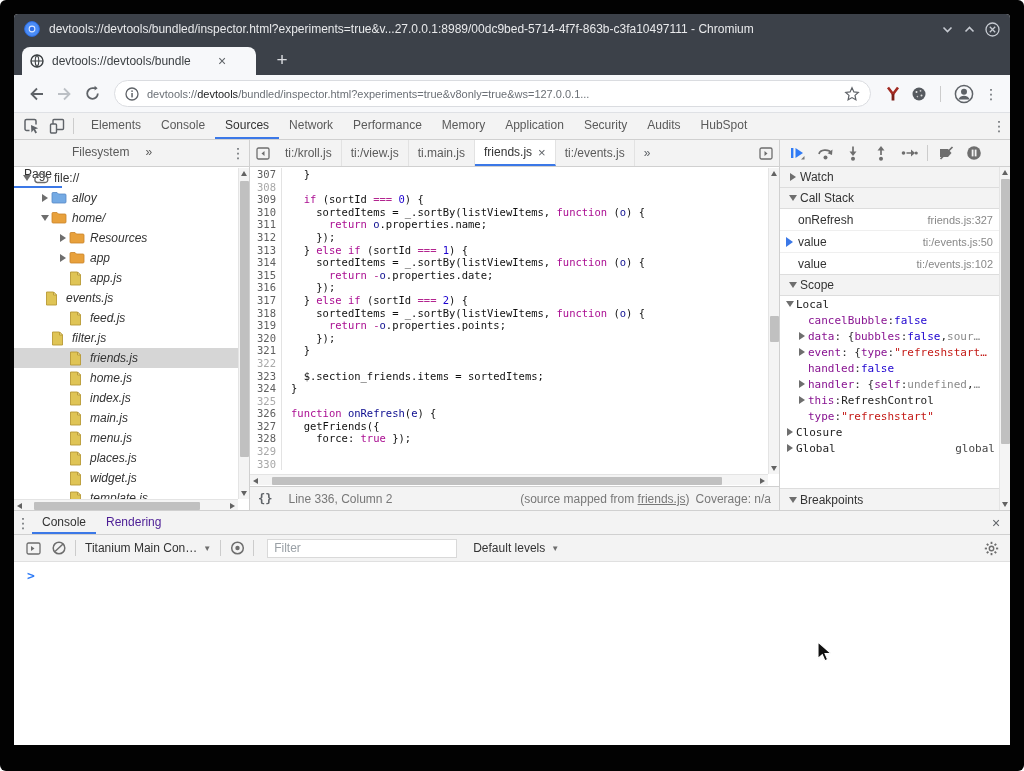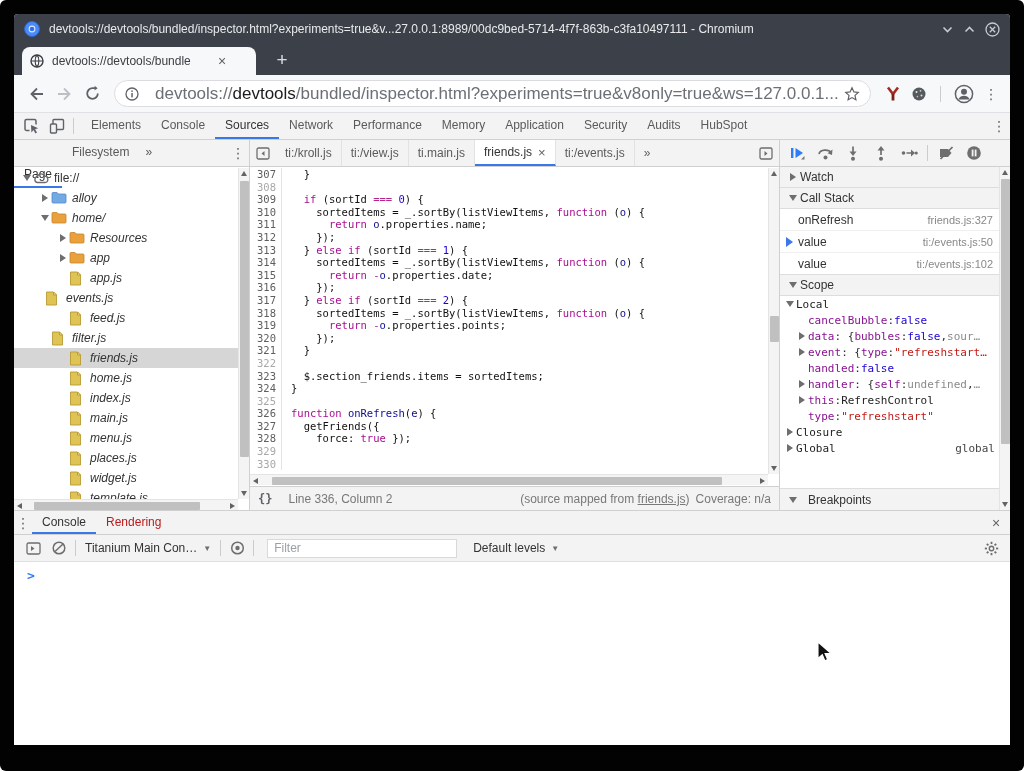--- a/index.html
+++ b/index.html
@@ -17,21 +17,21 @@
   .tabstrip { position:absolute; left:0; top:30px; width:100%; height:31px; background:#3c4149; display:flex; align-items:flex-end; }
   .btab { margin-left:8px; width:234px; height:28px; background:#f7f8fa; border-radius:8px 8px 0 0; display:flex; align-items:center; padding:0 8px; }
   .btab .lbl { font-size:12px; color:#3c4043; margin-left:8px; width:162px; overflow:hidden; white-space:nowrap; }
   .btab .x { color:#5f6368; font-size:14px; margin-left:4px; cursor:default; }
   .newtab { color:#dadce0; font-size:19px; margin-left:14px; margin-bottom:4px; width:24px; text-align:center; }
 
   
   .btoolbar { position:absolute; left:0; top:61px; width:100%; height:38px; background:#f7f8fa; display:flex; align-items:center; padding:0 8px; border-bottom:1px solid #dfe1e5; }
   .navbtn { width:28px; height:28px; display:flex; align-items:center; justify-content:center; }
   .omnibox { flex:1; height:27px; background:#fff; border:1px solid #dadce0; border-radius:14px; display:flex; align-items:center; padding:0 10px; margin:0 8px; overflow:hidden; }
-  .omnibox .url { flex:1; font-size:17px; white-space:nowrap; overflow:hidden; margin-left:16px; }
+  .omnibox .url { flex:1; font-size:11px; white-space:nowrap; overflow:hidden; margin-left:8px; }
   .url .dim { color:#6b7076; } .url .host { color:#1b1c1e; }
   .exticons { display:flex; align-items:center; gap:10px; margin:0 6px; }
 
   
   .devtools { position:absolute; left:0; top:99px; width:100%; bottom:0; background:#fff; }
   .dt-tabbar { position:absolute; left:0; top:0; width:100%; height:27px; background:#f3f3f3; border-bottom:1px solid #d0d0d0; display:flex; align-items:center; }
   .dt-left-icons { display:flex; align-items:center; padding:0 4px; }
   .ibtn { width:26px; height:24px; display:flex; align-items:center; justify-content:center; }
   .vsep { width:1px; height:16px; background:#ccc; margin:0 3px; }
   .dt-tabs { display:flex; height:100%; }
@@ -111,21 +111,21 @@
   .srow.lvl1 { padding-left:16px; }
   .srow .spacer { flex:1; }
   .srow .rightval { color:#444; padding-right:4px; }
   .sg-nm { color:#881391; } .sg-pl { color:#303030; } .sg-bl { color:#1c00cf; }
   .sg-st { color:#c41a16; } .sg-gr { color:#8a8a8a; } .sg-ob { color:#222; }
   .bp-hdr { position:absolute; left:0; bottom:0; width:100%; height:22px; background:#f3f3f3; border-top:1px solid #ddd; display:flex; align-items:center; padding:0 6px; font-size:12px; color:#333; }
 
   
   .drawer { position:absolute; left:0; top:397px; width:100%; bottom:0; border-top:1px solid #d0d0d0; background:#fff; }
   .dr-tabs { height:24px; background:#f3f3f3; border-bottom:1px solid #d0d0d0; display:flex; align-items:center; }
-  .dr-tab { padding:0 10px; height:100%; display:flex; align-items:center; font-size:12px; color:#b91c1c; border-bottom:2px solid transparent; }
+  .dr-tab { padding:0 10px; height:100%; display:flex; align-items:center; font-size:12px; color:#4c1d95; border-bottom:2px solid transparent; }
   .dr-tab.sel { color:#333; border-bottom-color:#3b78e7; }
   .dr-tabs .spacer { flex:1; }
   .dr-x { color:#5f6368; font-size:14px; width:28px; text-align:center; }
   .con-toolbar { height:27px; background:#f3f3f3; border-bottom:1px solid #e0e0e0; display:flex; align-items:center; padding:0 6px; }
   .con-dd { display:flex; align-items:center; font-size:12px; color:#333; padding:0 6px; gap:6px; }
   .con-dd .da { font-size:8px; color:#6e6e6e; }
   .filter { width:190px; height:19px; background:#fff; border:1px solid #d9d9d9; font-size:12px; color:#333; padding:0 6px; margin:0 10px; font-family:"Liberation Sans", sans-serif; }
   .filter::placeholder { color:#9aa0a6; }
   .con-toolbar .spacer { flex:1; }
   .con-body { position:absolute; left:0; top:52px; right:0; bottom:0; background:#fff; }
@@ -690,21 +690,21 @@
                   <span class="arrow">
                     <span class="tri-r"></span>
                   </span>
                   <span>Global</span>
                   <span class="spacer"></span>
                   <span class="rightval">global</span>
                 </div>
               </div>
           </div>
 
-          <div class="bp-hdr" style="width:calc(100% - 11px);gap:8px;">
+          <div class="bp-hdr" style="width:calc(100% - 11px);">
             <span class="arrow" style="width:14px; display:flex;">
                 <span class="tri-d"></span>
               </span>
             <span>Breakpoints</span>
           </div>
 
           <div class="sbv" style="right:0; top:27px; bottom:0;">
             <div class="sb-arr" style="top:0; right:0;">
                 <div class="t-up"></div>
               </div>

